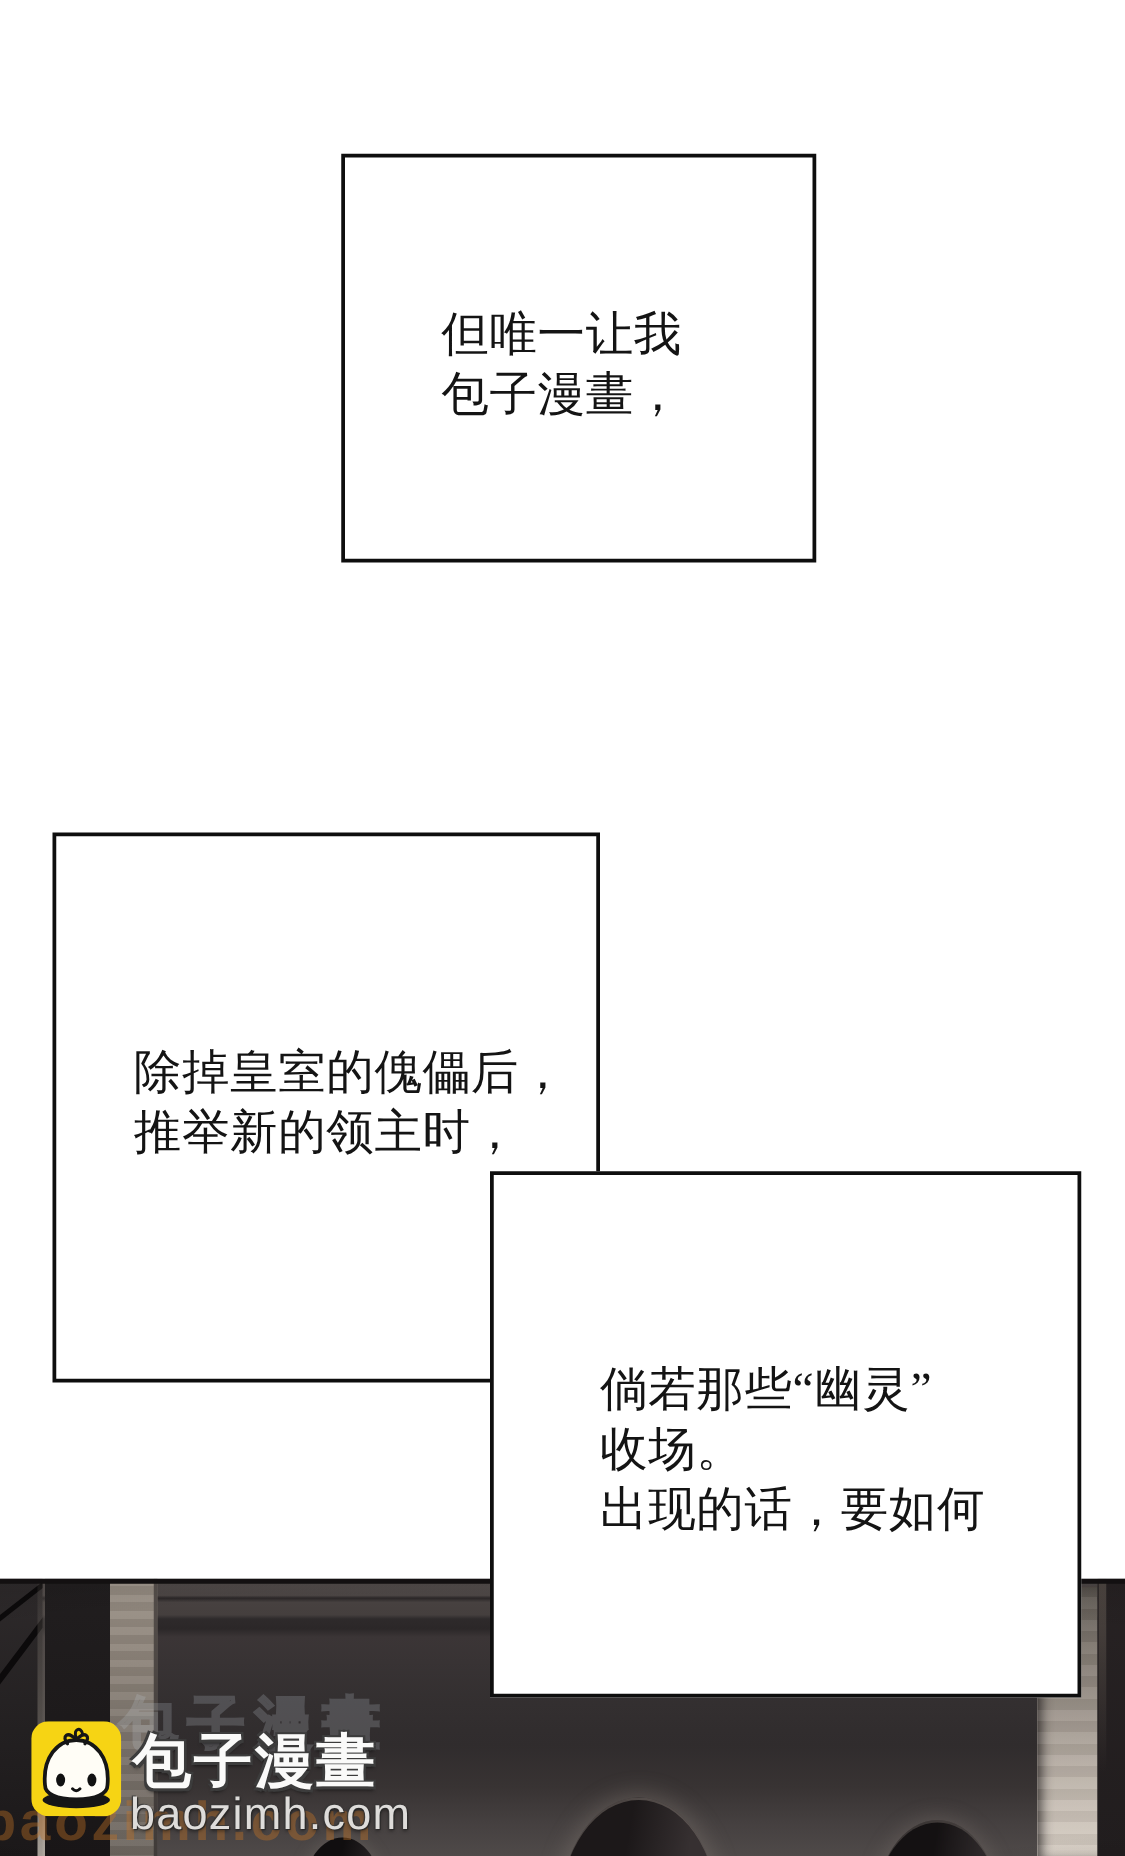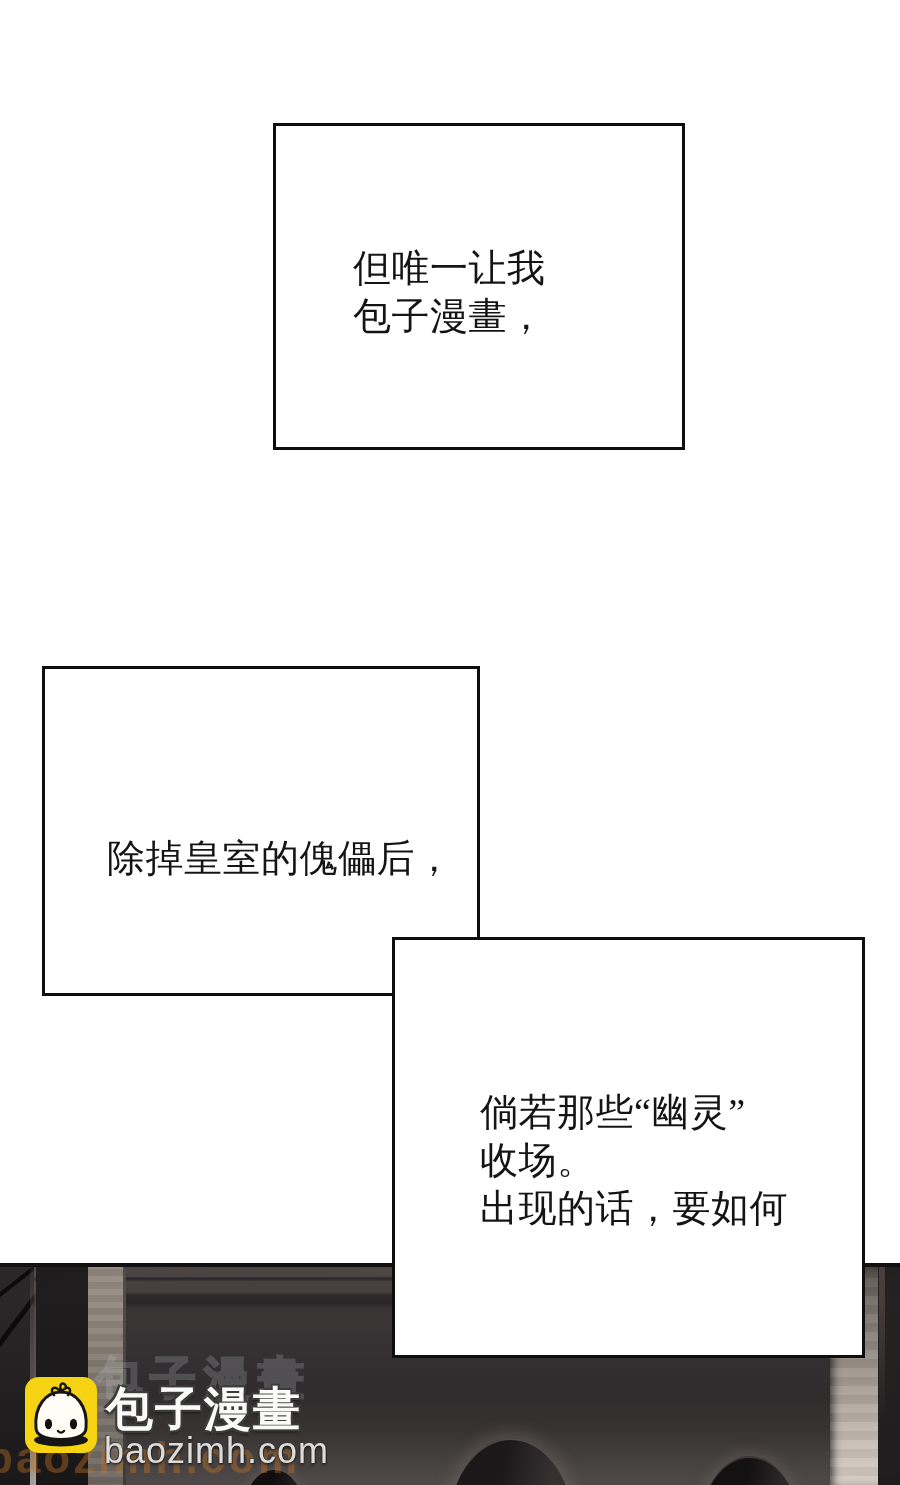--- a/index.html
+++ b/index.html
@@ -1,22 +1,22 @@
 <!DOCTYPE html>
 <html><head>
 <meta charset="utf-8">
 <style>
   html,body{margin:0;padding:0;background:#ffffff;}
   .page{position:relative;width:900px;height:1485px;background:#ffffff;overflow:hidden;
         font-family:"Liberation Serif","DejaVu Serif",serif;}
 
   
   .sbox{position:absolute;background:#ffffff;border:3px solid #0e0e0e;box-sizing:border-box;}
-  .b1{left:273px;top:123px;width:412px;height:327px;z-index:5;}
-  .b2{left:42px;top:666px;width:438px;height:330px;z-index:5;}
+  .b1{left:273px;top:123px;width:380px;height:327px;z-index:5;}
+  .b2{left:42px;top:666px;width:438px;height:440px;z-index:5;}
   .b3{left:392px;top:937px;width:473px;height:421px;z-index:6;}
   .btxt{position:absolute;color:#141414;font-size:38px;line-height:48px;letter-spacing:0.5px;white-space:nowrap;}
   .b1 .btxt{left:77px;top:118px;}
   .b2 .btxt{left:62px;top:165px;}
   .b3 .btxt{left:85px;top:148px;}
 
   
   .artwork{position:absolute;left:0;top:1263px;width:900px;height:222px;overflow:hidden;z-index:1;
            background:#332f30;padding-left:40px;}
   .artwork *{position:absolute;}
@@ -120,20 +120,21 @@
       <ellipse cx="48.5" cy="47" rx="3.6" ry="5.2" fill="#111"></ellipse>
       <path d="M33 54 q3 3.2 6 0" fill="none" stroke="#111" stroke-width="2.4" stroke-linecap="round"></path>
     </svg>
     <div class="wm-name">包子漫畫</div>
     <div class="wm-url">baozimh.com</div>
   </div>
 
   <div class="sbox b2">
     <div class="btxt">
       <div>除掉皇室的傀儡后，</div>
+      <div>推举新的领主时，</div>
     </div>
   </div>
 
   <div class="sbox b3">
     <div class="btxt">
       <div>倘若那些“幽灵”</div>
       <div>收场。</div>
       <div>出现的话，要如何</div>
     </div>
   </div>

